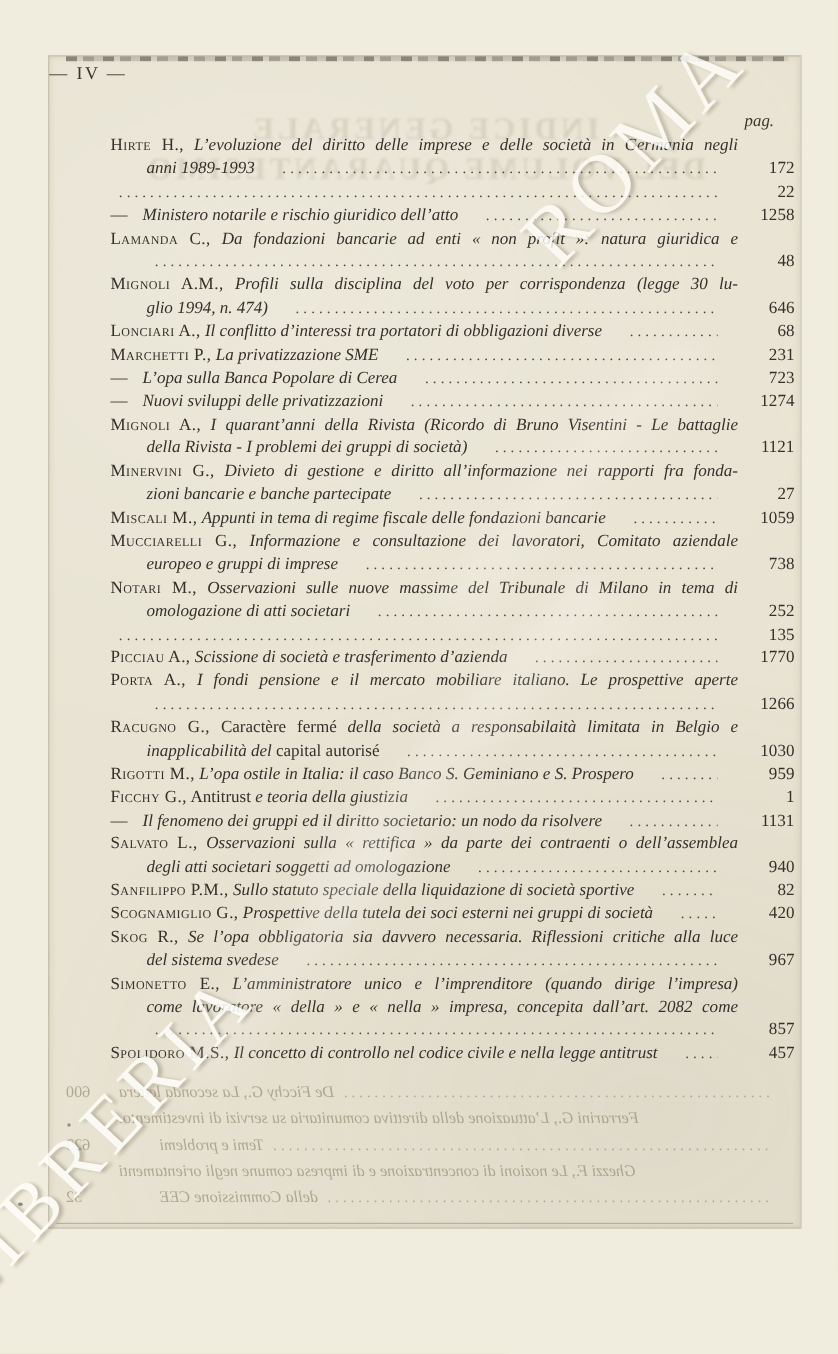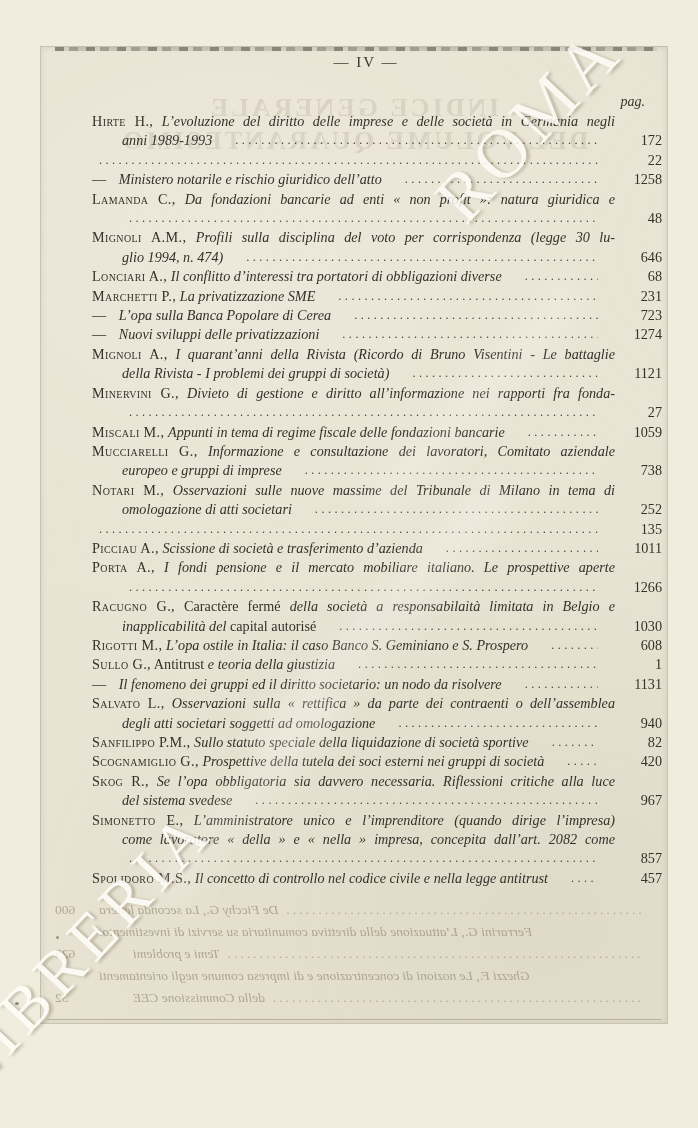--- a/index.html
+++ b/index.html
@@ -23,22 +23,22 @@
     background:repeating-linear-gradient(90deg,
       rgba(66,60,52,.55) 0 9px, rgba(66,60,52,.10) 9px 14px,
       rgba(66,60,52,.40) 14px 23px, rgba(66,60,52,.18) 23px 31px);
     filter:blur(.5px);
   }
   .bottom-edge{
     position:absolute;left:6px;right:6px;bottom:3px;height:1px;
     background:rgba(110,100,82,.35);filter:blur(.4px);
   }
   .roman-header{
-    position:absolute;top:7px;left:0;width:100%;text-align:center;
-    font-size:15px;letter-spacing:2px;color:#3a352d;margin-left:12px;
+    position:absolute;top:7px;left:0;width:100%;text-align:left;
+    font-size:15px;letter-spacing:2px;color:#3a352d;
   }
   .pag-label{
     position:absolute;top:47px;right:22px;
     font-style:italic;font-size:14px;color:#3a352d;
   }
   
   .toc{
     position:absolute;left:35px;top:65px;width:570px;
     font-size:14.2px;color:#35302a;margin-left:16px;
   }
@@ -185,20 +185,21 @@
         <div class="line first just"><span class="ltext"><span class="author">Mignoli A.,</span> <span class="it">I quarant’anni della Rivista (Ricordo di Bruno Visentini - Le battaglie</span></span></div>
         <div class="line last">
           <span class="ltext"><span class="it">della Rivista - I problemi dei gruppi di società)</span></span>
           <span class="dots">..............................................................................................................</span>
           <span class="pnum">1121</span>
         </div>
       </div>
       <div class="entry">
         <div class="line first just"><span class="ltext"><span class="author">Minervini G.,</span> <span class="it">Divieto di gestione e diritto all’informazione nei rapporti fra fonda-</span></span></div>
         <div class="line last">
+          <span class="ltext"><span class="it">zioni bancarie e banche partecipate</span></span>
           <span class="dots">..............................................................................................................</span>
           <span class="pnum">27</span>
         </div>
       </div>
       <div class="entry">
         <div class="line first last">
           <span class="ltext"><span class="author">Miscali M.,</span> <span class="it">Appunti in tema di regime fiscale delle fondazioni bancarie</span></span>
           <span class="dots">..............................................................................................................</span>
           <span class="pnum">1059</span>
         </div>
@@ -222,21 +223,21 @@
       <div class="entry">
         <div class="line first last">
           <span class="dots">..............................................................................................................</span>
           <span class="pnum">135</span>
         </div>
       </div>
       <div class="entry">
         <div class="line first last">
           <span class="ltext"><span class="author">Picciau A.,</span> <span class="it">Scissione di società e trasferimento d’azienda</span></span>
           <span class="dots">..............................................................................................................</span>
-          <span class="pnum">1011</span>
+          <span class="pnum">1770</span>
         </div>
       </div>
       <div class="entry">
         <div class="line first just"><span class="ltext"><span class="author">Porta A.,</span> <span class="it">I fondi pensione e il mercato mobiliare italiano. Le prospettive aperte</span></span></div>
         <div class="line last">
           <span class="dots">..............................................................................................................</span>
           <span class="pnum">1266</span>
         </div>
       </div>
       <div class="entry">
@@ -244,26 +245,26 @@
         <div class="line last">
           <span class="ltext"><span class="it">inapplicabilità del </span><span class="ro">capital autorisé</span></span>
           <span class="dots">..............................................................................................................</span>
           <span class="pnum">1030</span>
         </div>
       </div>
       <div class="entry">
         <div class="line first last">
           <span class="ltext"><span class="author">Rigotti M.,</span> <span class="it">L’opa ostile in Italia: il caso Banco S. Geminiano e S. Prospero</span></span>
           <span class="dots">..............................................................................................................</span>
-          <span class="pnum">608</span>
-        </div>
-      </div>
-      <div class="entry">
-        <div class="line first last">
-          <span class="ltext"><span class="author">Sullo G.,</span> <span class="ro">Antitrust </span><span class="it">e teoria della giustizia</span></span>
+          <span class="pnum">959</span>
+        </div>
+      </div>
+      <div class="entry">
+        <div class="line first last">
+          <span class="ltext"><span class="author">Ficchy G.,</span> <span class="ro">Antitrust </span><span class="it">e teoria della giustizia</span></span>
           <span class="dots">..............................................................................................................</span>
           <span class="pnum">1</span>
         </div>
       </div>
       <div class="entry">
         <div class="line first last">
           <span class="ltext"><span class="dash">—</span> <span class="it">Il fenomeno dei gruppi ed il diritto societario: un nodo da risolvere</span></span>
           <span class="dots">..............................................................................................................</span>
           <span class="pnum">1131</span>
         </div>

